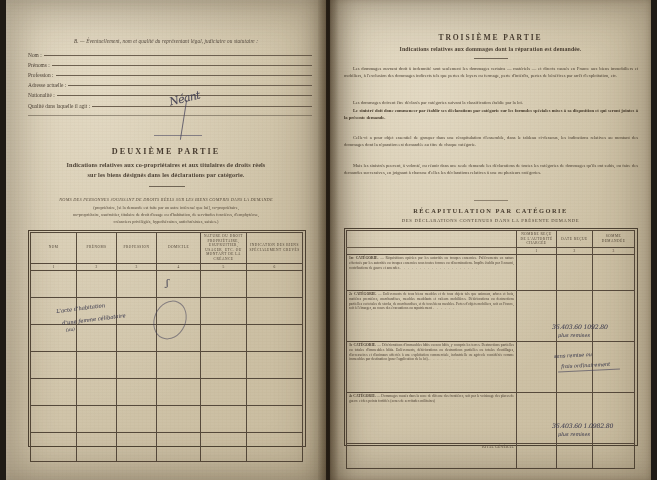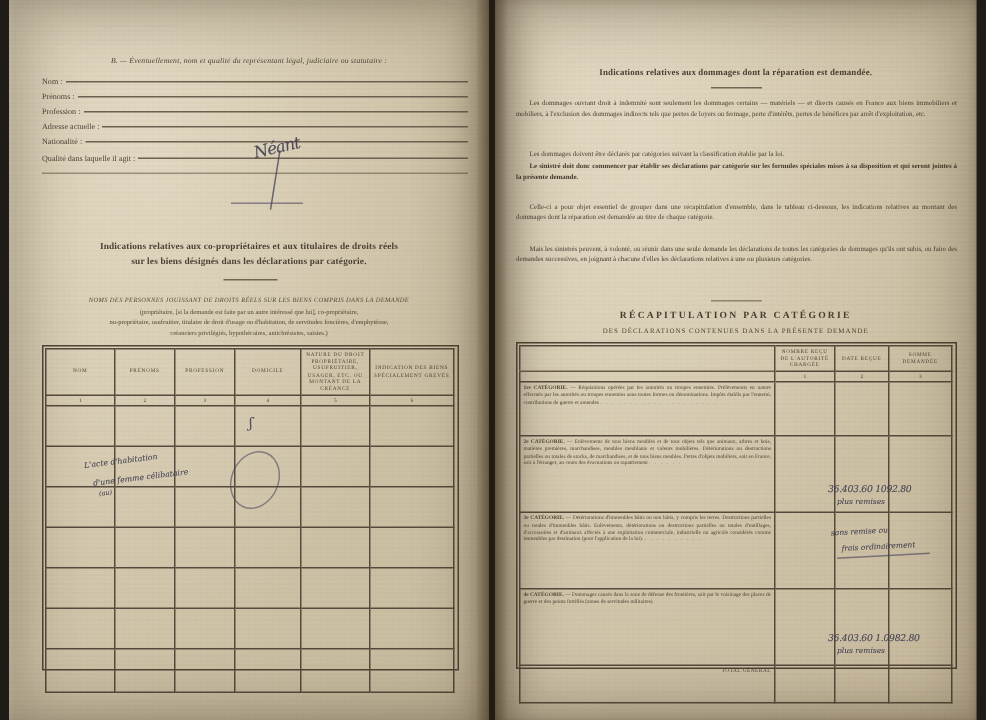--- a/index.html
+++ b/index.html
@@ -195,20 +195,21 @@
       <div class="fieldrow" style="top:103px;">
         <span class="lbl">Qualité dans laquelle il agit :</span>
         <span class="dots"></span>
       </div>
       <div class="rule-short" style="top:115px;left:22px;right:14px;width:auto;opacity:.55;"></div>
 
       <div class="hand sig" style="top:92px;left:163px;">Néant</div>
       <div class="sig-stroke" style="top:100px;left:177px;height:40px;"></div>
       <div class="rule-short" style="top:135px;left:148px;width:48px;background:#4c4a62;opacity:.6;"></div>
 
+      <div class="part-title" style="top:147px;">DEUXIÈME PARTIE</div>
       <div class="part-sub" style="top:160px;">Indications relatives aux co-propriétaires et aux titulaires de droits réels</div>
       <div class="part-sub" style="top:170px;">sur les biens désignés dans les déclarations par catégorie.</div>
       <div class="rule-short" style="top:186px;left:143px;width:36px;height:1.4px;"></div>
 
       <div class="note-it note-caps" style="top:197px;">NOMS DES PERSONNES JOUISSANT DE DROITS RÉELS SUR LES BIENS COMPRIS DANS LA DEMANDE</div>
       <div class="note-it" style="top:205px;">(propriétaire, [si la demande est faite par un autre intéressé que lui], co-propriétaire,</div>
       <div class="note-it" style="top:212px;">nu-propriétaire, usufruitier, titulaire de droit d'usage ou d'habitation, de servitudes foncières, d'emphytéose,</div>
       <div class="note-it" style="top:219px;">créanciers privilégiés, hypothécaires, antichrésistes, saisies.)</div>
 
       <div class="outerframe" style="left:22px;top:230px;width:276px;height:215px;"></div>
@@ -304,20 +305,21 @@
       <div class="hand" style="top:278px;left:160px;font-size:9px;transform:rotate(-4deg);">ʃ</div>
 
       <div class="grain"></div>
       <div class="edgeshade"></div>
     </div>
   </div>
 
   <div class="page right">
     <div class="sheet-inner">
 
+      <div class="part-title" style="top:33px;font-size:7.6px;letter-spacing:1.9px;">TROISIÈME PARTIE</div>
       <div class="part-sub" style="top:45px;font-size:5.9px;">Indications relatives aux dommages dont la réparation est demandée.</div>
       <div class="rule-short" style="top:58px;left:144px;width:34px;height:1.3px;"></div>
 
       <div class="para" style="top:66px;">Les dommages ouvrant droit à indemnité sont seulement les dommages certains — matériels — et directs causés en France aux biens immobiliers et mobiliers, à l'exclusion des dommages indirects tels que pertes de loyers ou fermage, perte d'intérêts, pertes de bénéfices par arrêt d'exploitation, etc.</div>
       <div class="para" style="top:100px;">Les dommages doivent être déclarés par catégories suivant la classification établie par la loi.</div>
       <div class="para" style="top:108px;font-weight:bold;color:#433829;">Le sinistré doit donc commencer par établir ses déclarations par catégorie sur les formules spéciales mises à sa disposition et qui seront jointes à la présente demande.</div>
       <div class="para" style="top:135px;">Celle-ci a pour objet essentiel de grouper dans une récapitulation d'ensemble, dans le tableau ci-dessous, les indications relatives au montant des dommages dont la réparation est demandée au titre de chaque catégorie.</div>
       <div class="para" style="top:163px;">Mais les sinistrés peuvent, à volonté, ou réunir dans une seule demande les déclarations de toutes les catégories de dommages qu'ils ont subis, ou faire des demandes successives, en joignant à chacune d'elles les déclarations relatives à une ou plusieurs catégories.</div>
 
       <div class="rule-short" style="top:200px;left:144px;width:34px;height:1px;opacity:.6;"></div>

